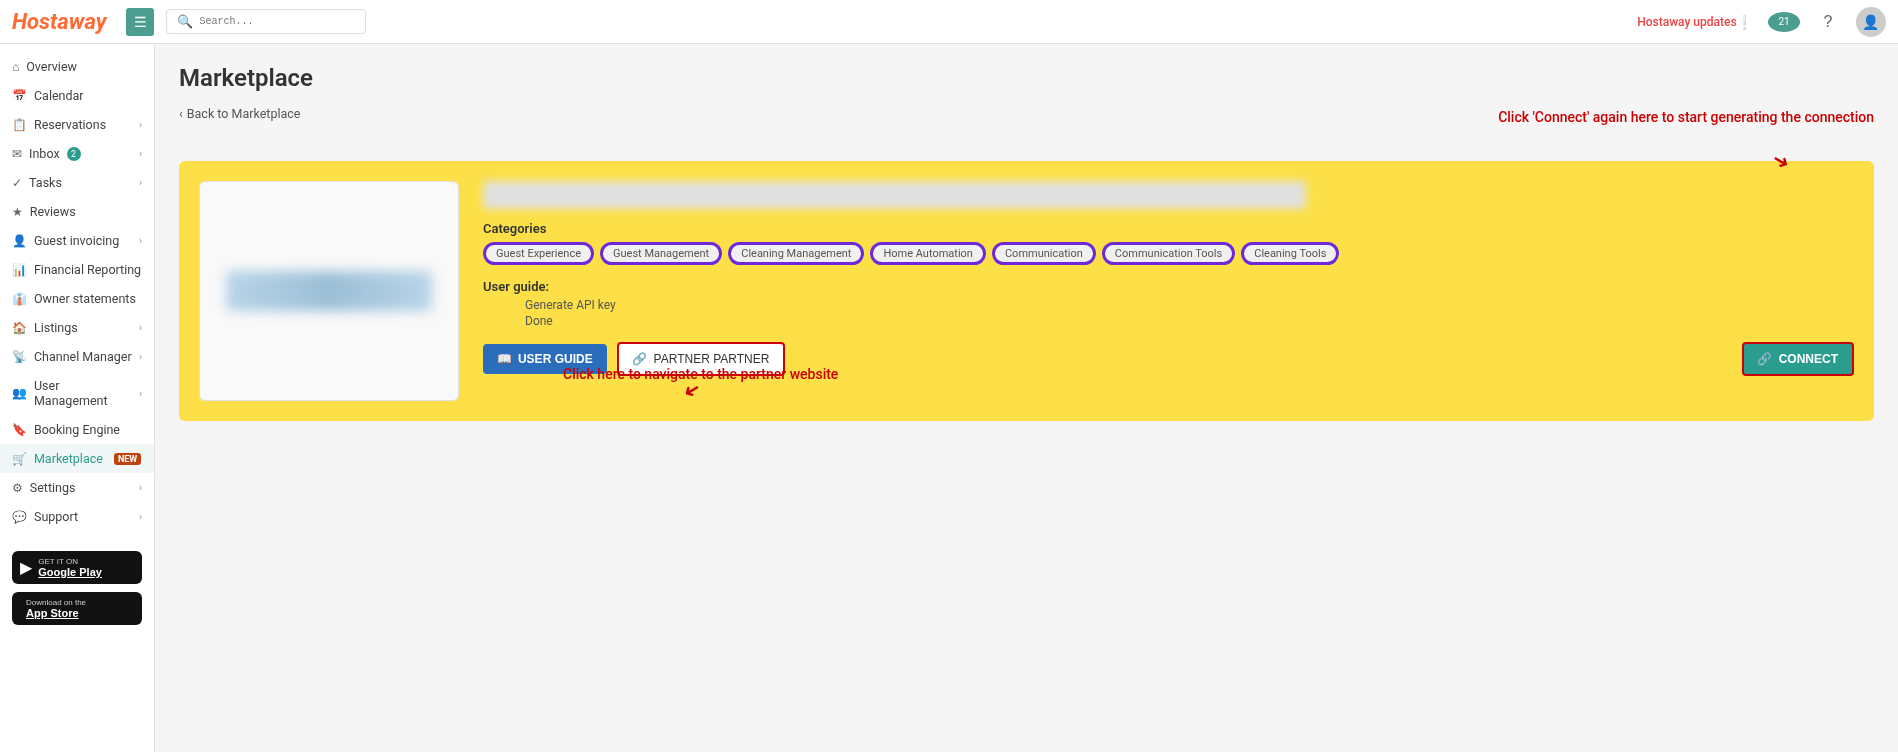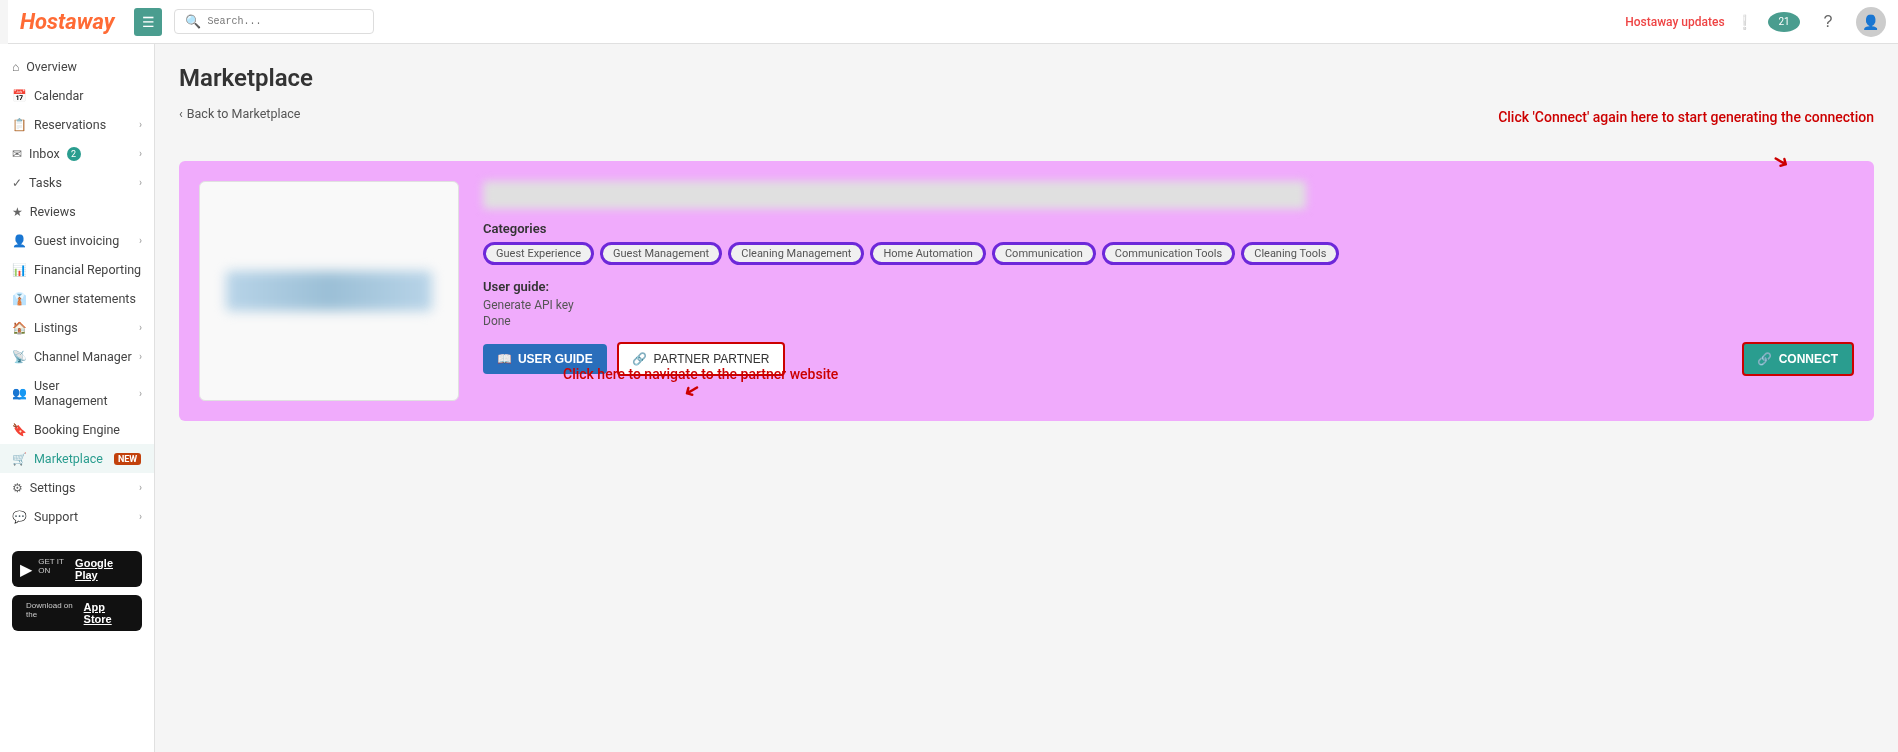--- a/index.html
+++ b/index.html
@@ -9,21 +9,20 @@
     .top-nav {
       background: #fff;
       border-bottom: 1px solid #e0e0e0;
       height: 44px;
       display: flex;
       align-items: center;
       padding: 0 12px;
       gap: 12px;
       flex-shrink: 0;
       z-index: 100;
-      margin-left: 8px;
     }
     .brand-logo {
       font-size: 22px;
       font-weight: bold;
       color: #ff6b35;
       font-style: italic;
       margin-right: 8px;
     }
     .hamburger-btn {
       background: #4a9d8f;
@@ -61,21 +60,21 @@
       display: flex;
       align-items: center;
       gap: 14px;
     }
     .hostaway-updates {
       color: #e44;
       font-size: 12px;
       font-weight: 500;
       display: flex;
       align-items: center;
-      gap: 12px;
+      gap: 0;
       cursor: pointer;
     }
     .notif-badge {
       background: #4a9d8f;
       color: #fff;
       border-radius: 50%;
       width: 32px;
       height: 20px;
       font-size: 10px;
       display: flex;
@@ -172,21 +171,21 @@
       border-radius: 6px;
       padding: 6px 8px;
       display: flex;
       align-items: center;
       gap: 6px;
       cursor: pointer;
       border: none;
       width: 100%;
     }
     .store-btn .store-icon { font-size: 16px; }
-    .store-btn .store-text { display: flex; flex-direction: row; text-align: left; }
+    .store-btn .store-text { display: flex; flex-direction: column; text-align: left; }
     .store-btn .store-sub { font-size: 8px; color: #ccc; }
     .store-btn .store-name { font-size: 11px; font-weight: bold; text-decoration: underline; }
 
     
     .content {
       flex: 1;
       overflow-y: auto;
       padding: 20px 24px;
       position: relative;
     }
@@ -204,21 +203,21 @@
       font-size: 12.5px;
       color: #555;
       cursor: pointer;
       margin-bottom: 16px;
     }
 
     
     .marketplace-detail {
       display: flex;
       gap: 24px;
-      background: #f0abfc;
+      background: #fde047;
       border-radius: 6px;
       padding: 20px;
       min-height: 260px;
     }
     .product-image-box {
       width: 260px;
       min-height: 220px;
       border: 1px solid #e0e0e0;
       border-radius: 6px;
       background: #f9f9f9;
@@ -273,20 +272,21 @@
     .user-guide-label {
       font-size: 13px;
       font-weight: 600;
       color: #333;
       margin-bottom: 4px;
     }
     .guide-step {
       font-size: 12px;
       color: #555;
       margin-bottom: 2px;
+      margin-left: 42px;
     }
     .action-buttons {
       display: flex;
       gap: 10px;
       margin-top: 10px;
       align-items: center;
     }
     .btn-user-guide {
       background: #2a6ebb;
       color: #fff;

